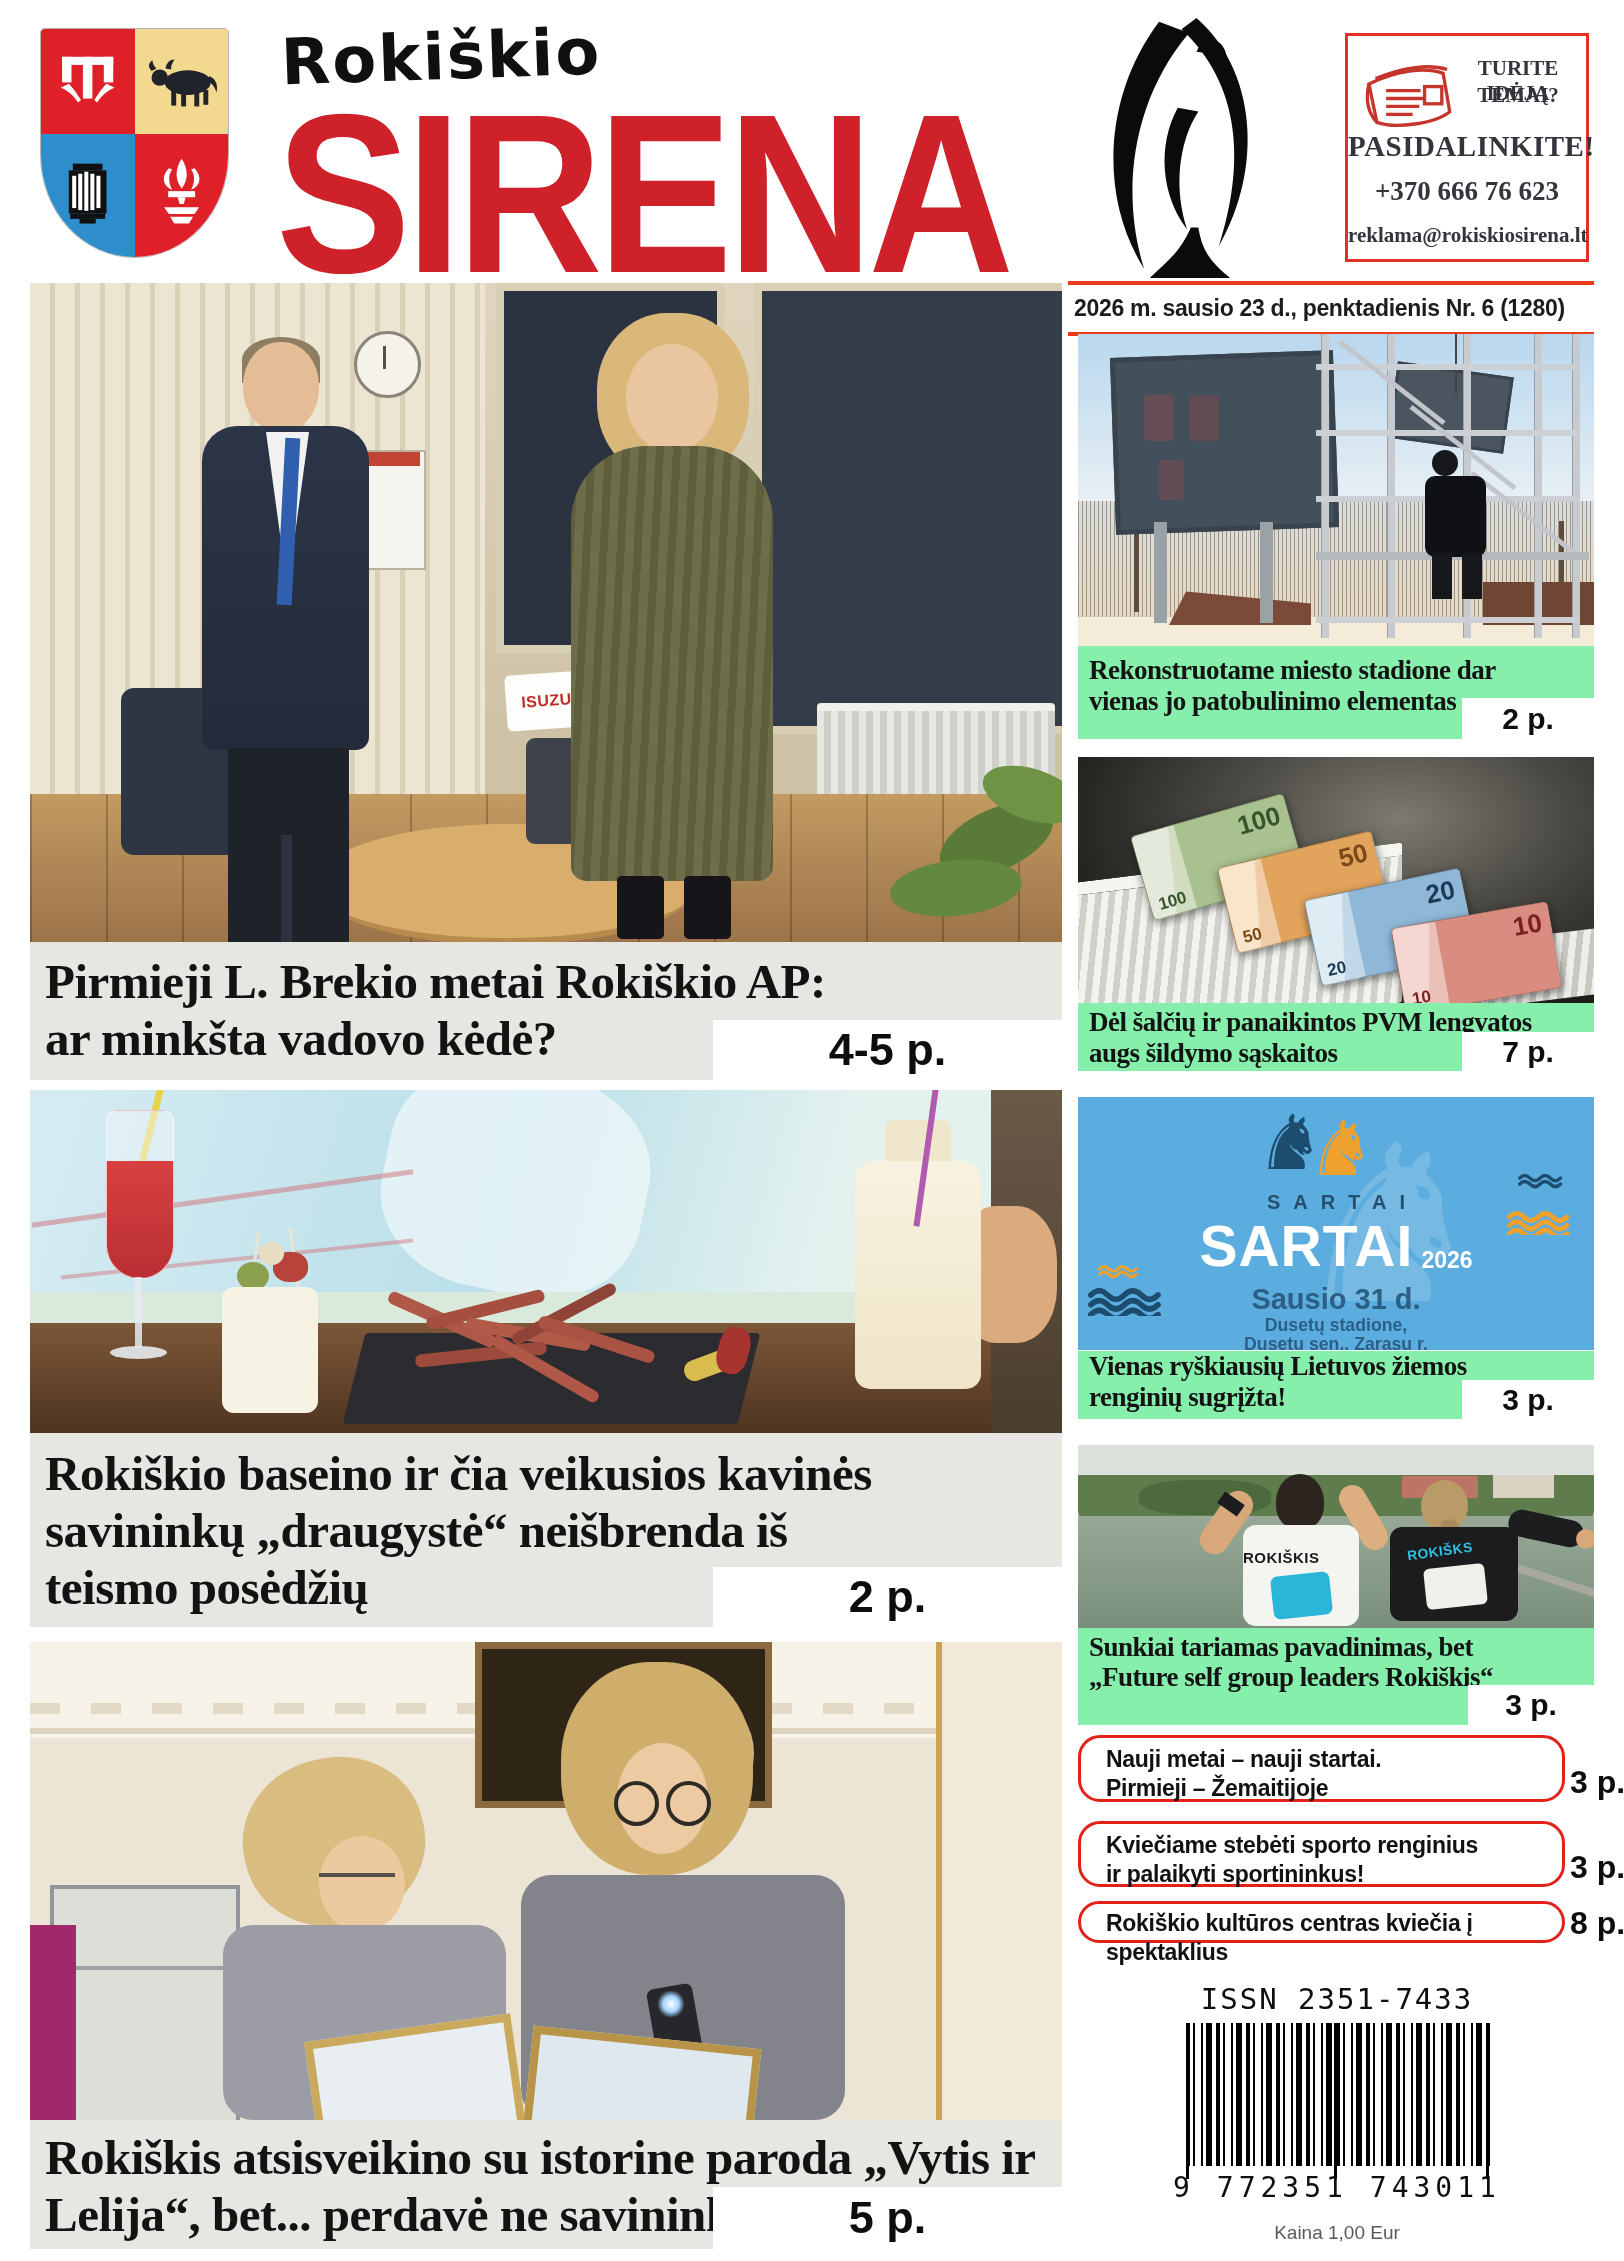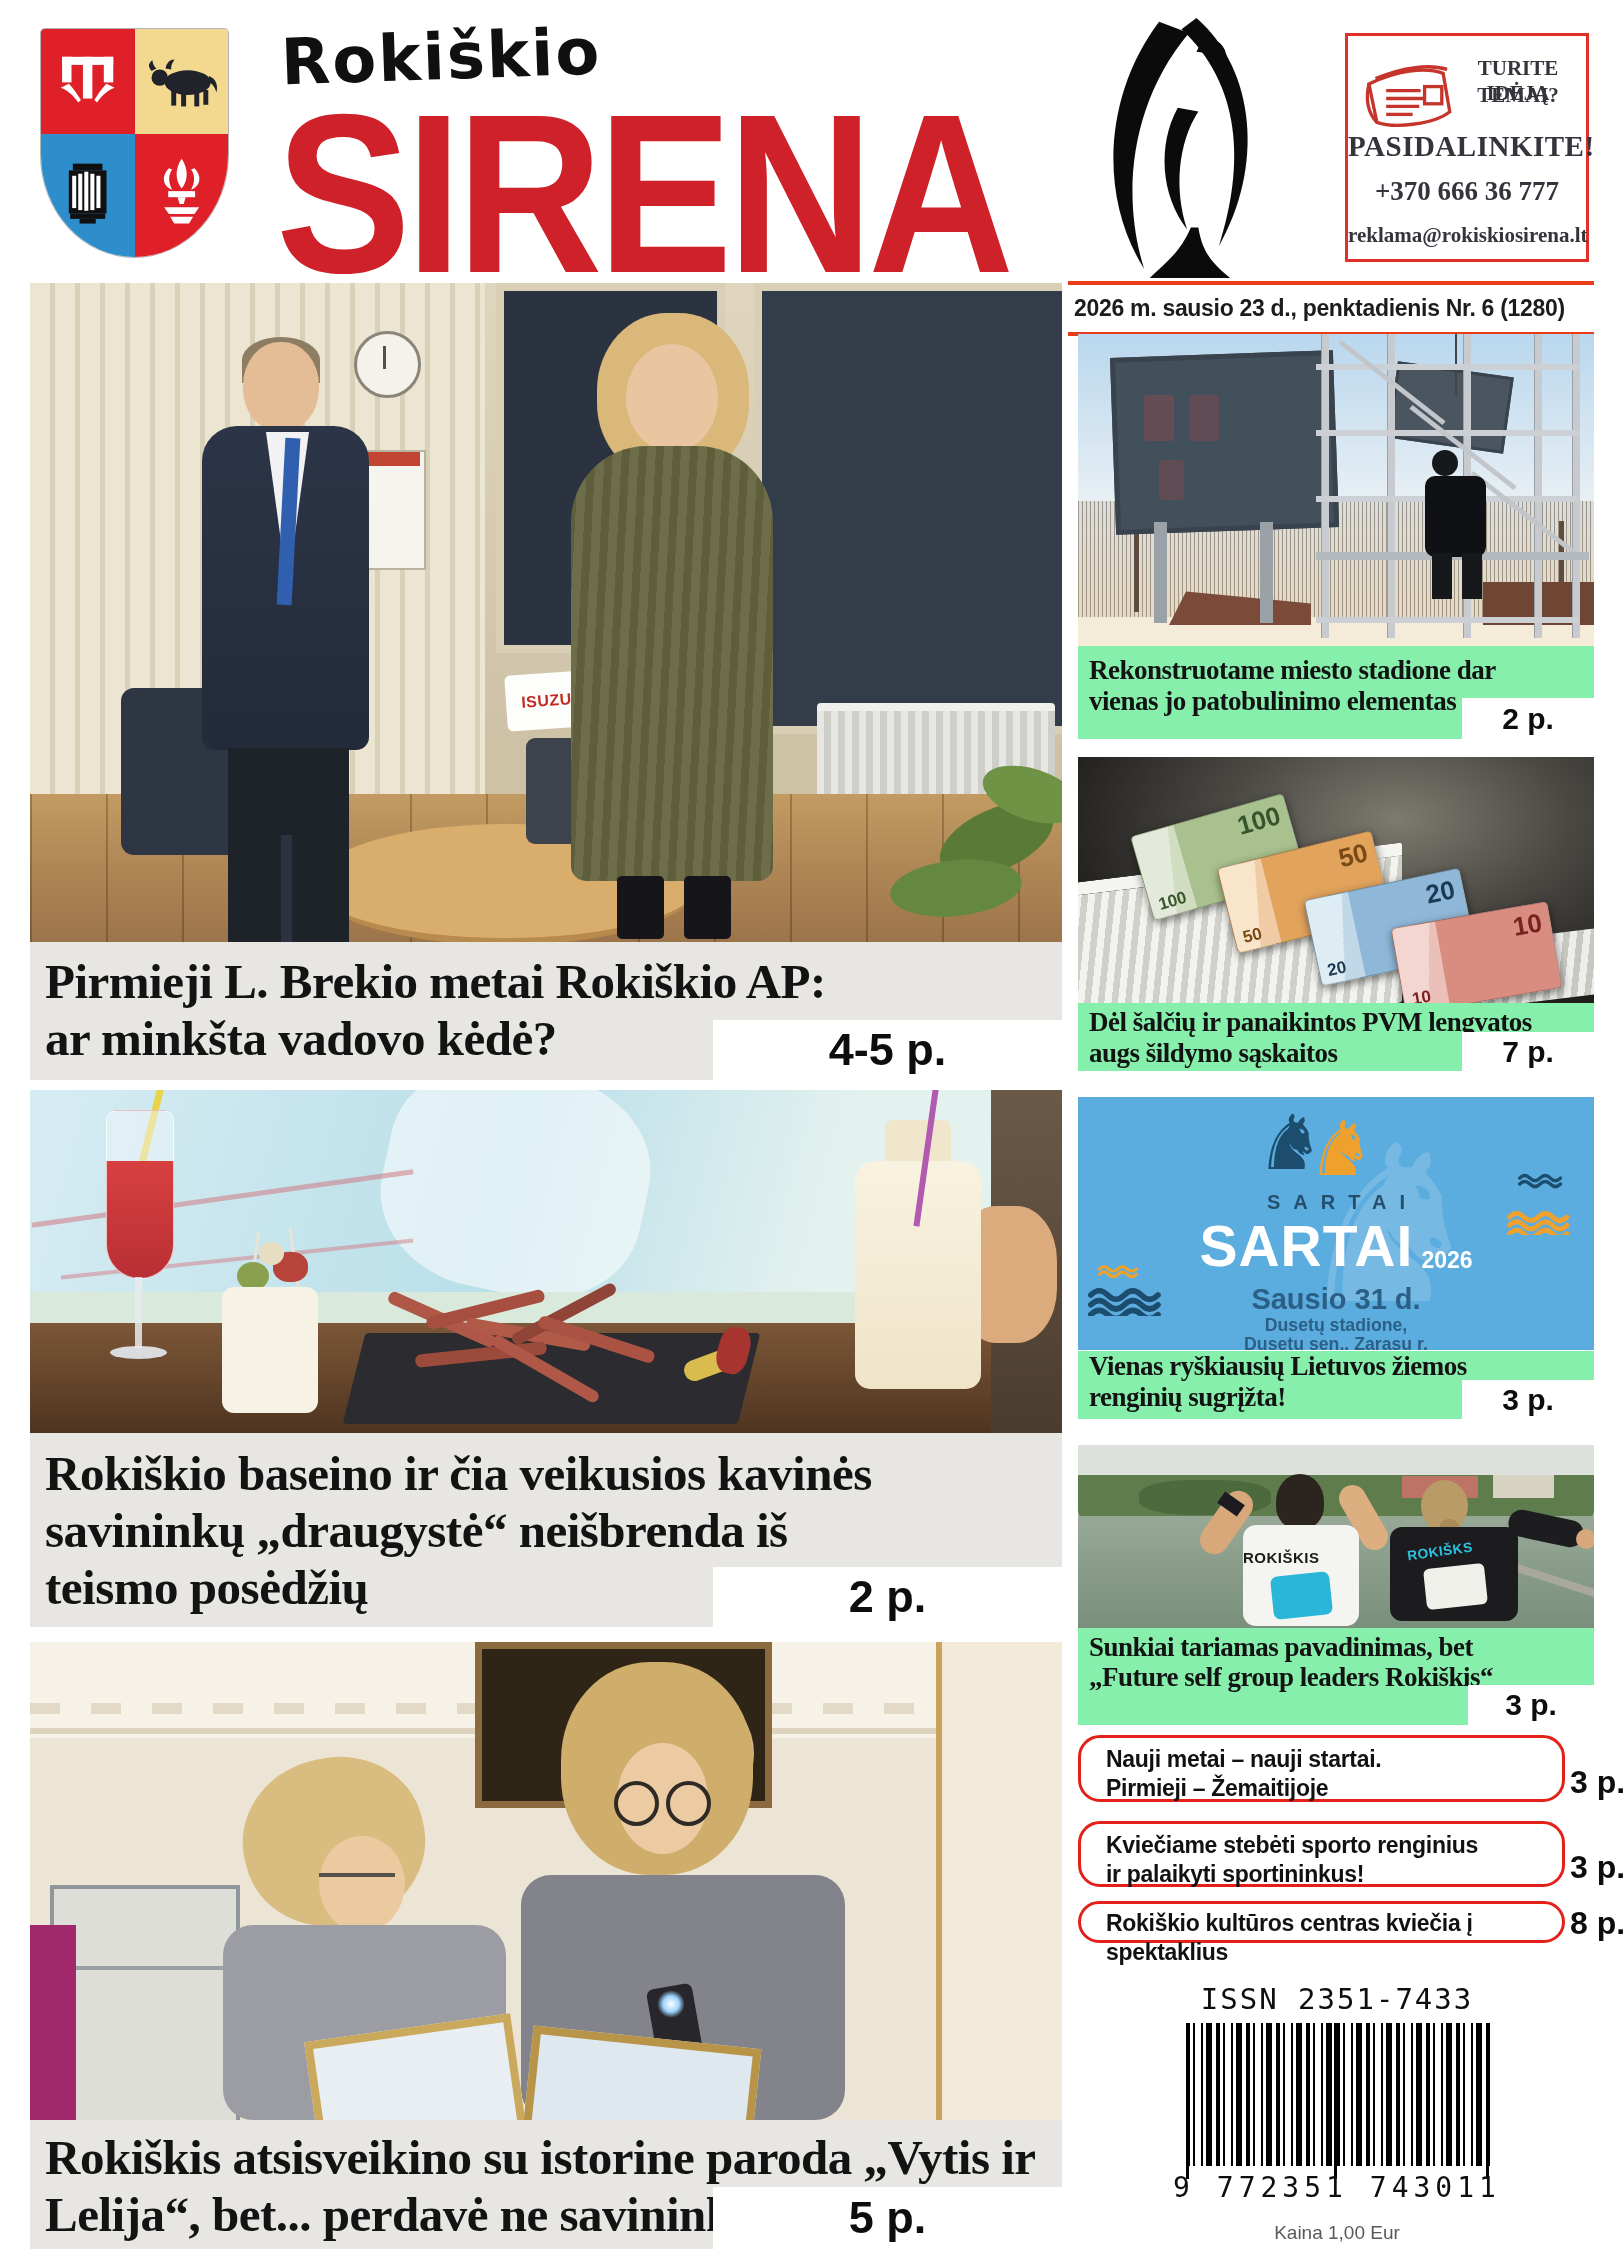--- a/index.html
+++ b/index.html
@@ -118,21 +118,21 @@
           <path d="M44,60 h56"></path>
           <path d="M44,72 h50"></path>
           <path d="M44,84 h40"></path>
         <rect x="102" y="42" width="26" height="26"></rect>
         <path d="M28,30 C70,12 110,8 136,16"></path>
       </g>
     </svg>
     <div class="abs serifb" style="left:104px;top:20px;width:132px;text-align:center;font-size:21px">TURITE IDĖJĄ</div>
     <div class="abs serifb" style="left:104px;top:47px;width:132px;text-align:center;font-size:21px">TEMAI?</div>
     <div class="abs serifb" style="left:0;top:94px;width:100%;text-align:center;font-size:29px;letter-spacing:0.5px">PASIDALINKITE!</div>
-    <div class="abs serifb" style="left:0;top:140px;width:100%;text-align:center;font-size:27px">+370 666 36 777</div>
+    <div class="abs serifb" style="left:0;top:140px;width:100%;text-align:center;font-size:27px">+370 666 76 623</div>
     <div class="abs serifb" style="left:0;top:187px;width:100%;text-align:right;font-size:21px">reklama@rokiskiosirena.lt</div>
   </div>
 
   <div class="abs" style="left:1068px;top:281px;width:526px;height:47px;border-top:4.6px solid #e83c1a;border-bottom:4.6px solid #e83c1a;
               display:flex;align-items:center">
     <span style="font-size:23px;font-weight:bold;color:#1c1c1c;padding-left:6px;letter-spacing:-0.3px">2026 m. sausio 23 d., penktadienis Nr. 6 (1280)</span>
   </div>
 
   <div class="photo" style="left:30px;top:283px;width:1032px;height:659px">
     <div class="abs" style="inset:0;background:linear-gradient(#e0d6bf,#cdc2a6 70%)"></div>

